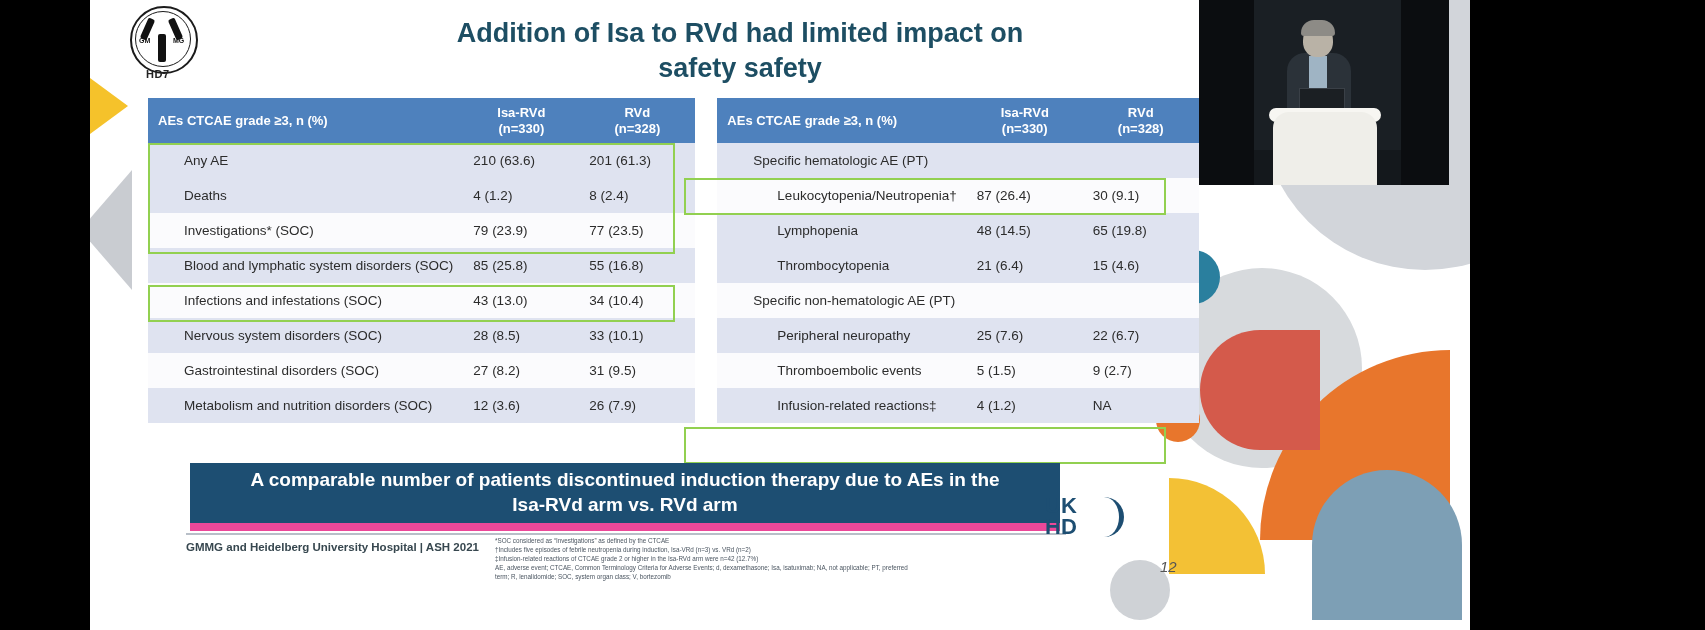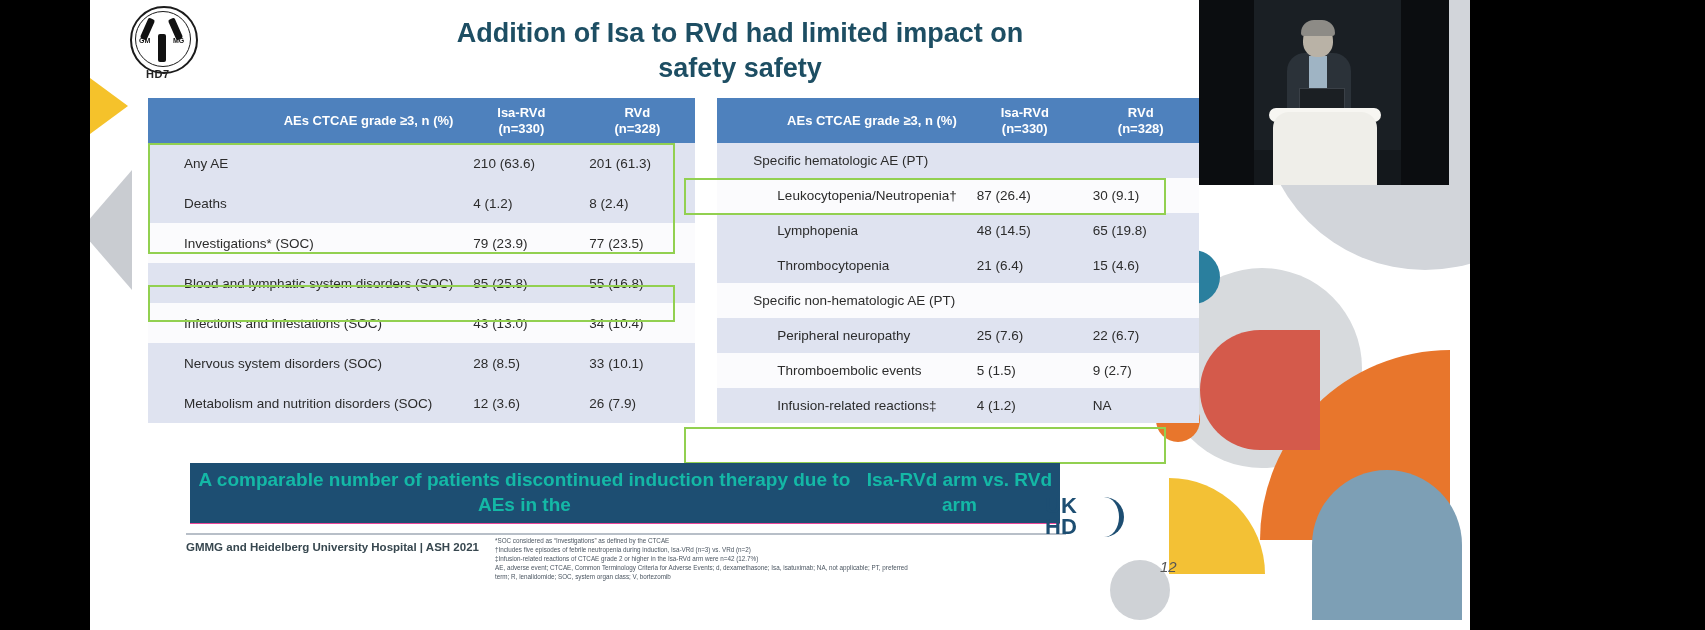--- a/index.html
+++ b/index.html
@@ -51,37 +51,37 @@
   .logo .gm{position:absolute;left:9px;top:31px;font-size:7px;font-weight:bold;color:#111;}
   .logo .mg{position:absolute;left:43px;top:31px;font-size:7px;font-weight:bold;color:#111;}
   .logo .hd7{position:absolute;left:16px;top:62px;font-size:11px;font-weight:bold;color:#222;letter-spacing:.5px;}
 
   .title{position:absolute;left:170px;top:16px;width:960px;text-align:center;
      font-size:27px;font-weight:bold;color:#1d4e63;line-height:1.28;}
 
   .tables{position:absolute;left:58px;top:98px;display:flex;gap:10px;}
   table{border-collapse:collapse;font-size:13.5px;color:#2c2c2c;}
   th{background:#4e81bd;color:#fff;font-weight:bold;font-size:13px;padding:7px 10px;line-height:1.2;}
-  th.lbl{text-align:right;margin-left:25px;}
+  th.lbl{text-align:left;margin-left:25px;}
   th.num{text-align:center;}
   td{padding:8px 10px;height:19px;}
   td.lbl{text-align:left;white-space:nowrap;padding-left:36px;}
   td.num{text-align:left;width:96px;}
   tr.alt td{background:#dfe3f0;}
   tr.plain td{background:#fbfbfd;}
   td.indent{padding-left:60px;}
   .gap{width:2px;}
 
   
   .hl{position:absolute;border:2.5px solid #92d050;pointer-events:none;box-sizing:border-box;}
 
   .banner{position:absolute;left:100px;top:463px;width:870px;height:60px;background:#1d4e72;
-     color:#14b8a6;font-weight:bold;font-size:19px;text-align:center;line-height:1.3;
-     display:flex;align-items:center;justify-content:center;
-     border-bottom:1px solid #ec4899;}
+     color:#ffffff;font-weight:bold;font-size:19px;text-align:center;line-height:1.3;
+     display:flex;align-items:center;justify-content:center;flex-direction:column;
+     border-bottom:8px solid #ec4899;}
 
   .footrule{position:absolute;left:96px;top:533px;width:880px;height:2px;background:#b8bfc8;}
   .credit{position:absolute;left:96px;top:541px;font-size:11.5px;font-weight:bold;color:#37474f;}
   .notes{position:absolute;left:405px;top:537px;width:600px;font-size:6.3px;color:#4a5560;line-height:1.42;}
 
   .ukhd{position:absolute;left:955px;top:495px;color:#1d4e72;font-weight:bold;font-size:22px;line-height:.96;}
   .ukhd .swoosh{position:absolute;left:52px;top:2px;width:22px;height:40px;border-right:5px solid #1d4e72;border-radius:0 24px 24px 0;}
   .pageno{position:absolute;left:1070px;top:558px;font-size:15px;color:#555;font-style:italic;}
 </style>
 </head>
@@ -163,20 +163,25 @@
             </tr>
             <tr class="plain">
               <td class="lbl">Infections and infestations (SOC)</td>
               <td class="num">43 (13.0)</td>
               <td class="num">34 (10.4)</td>
             </tr>
             <tr class="alt">
               <td class="lbl">Nervous system disorders (SOC)</td>
               <td class="num">28 (8.5)</td>
               <td class="num">33 (10.1)</td>
+            </tr>
+            <tr class="plain">
+              <td class="lbl">Gastrointestinal disorders (SOC)</td>
+              <td class="num">27 (8.2)</td>
+              <td class="num">31 (9.5)</td>
             </tr>
             <tr class="alt">
               <td class="lbl">Metabolism and nutrition disorders (SOC)</td>
               <td class="num">12 (3.6)</td>
               <td class="num">26 (7.9)</td>
             </tr>
           </tbody>
       </table>
 
       <div class="gap"></div>

